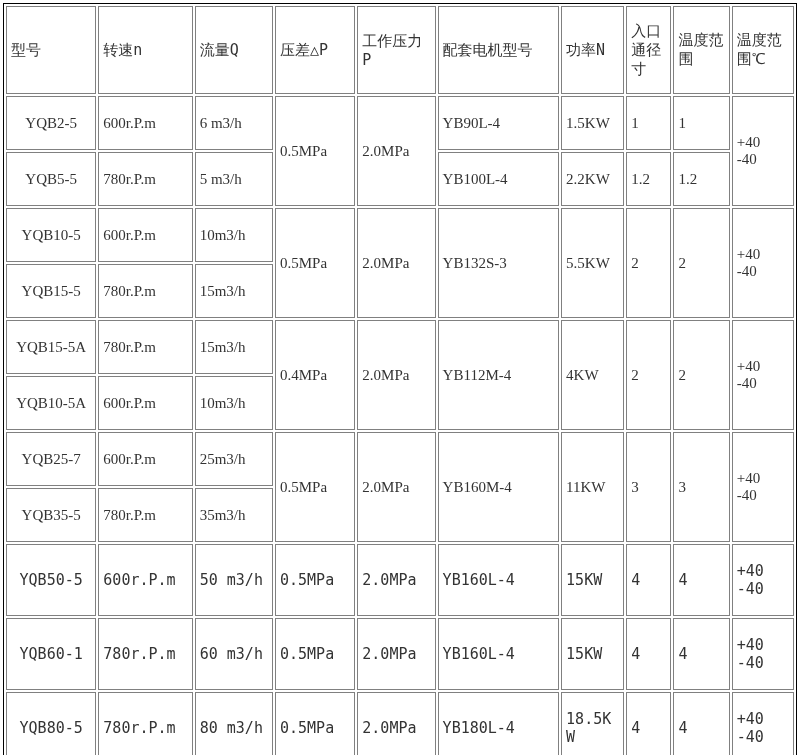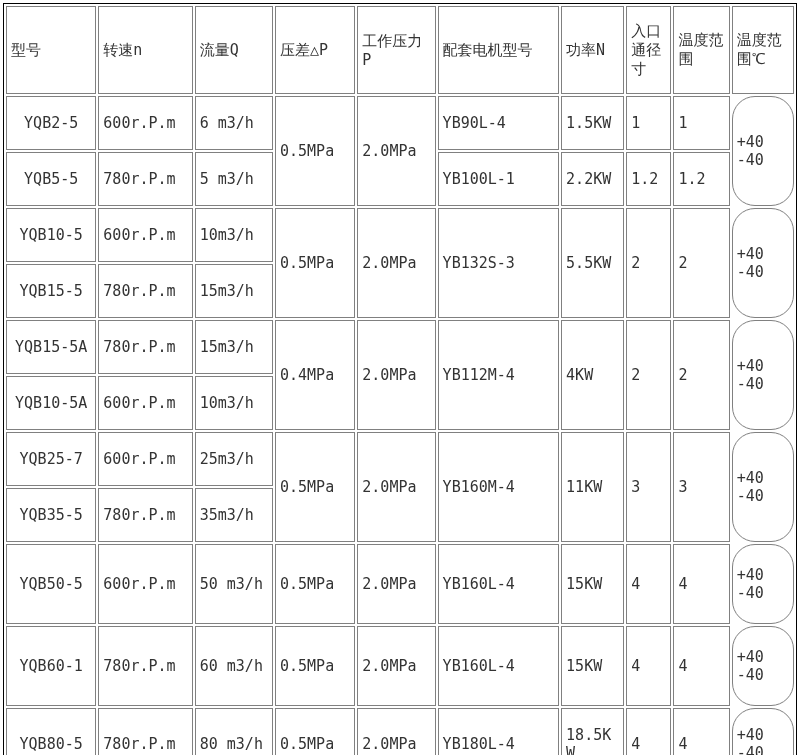--- a/index.html
+++ b/index.html
@@ -26,24 +26,24 @@
     border: 1px solid var(--cell-border);
     padding: 2px 4px;
     vertical-align: middle;
     text-align: left;
     font-weight: normal;
     box-sizing: border-box;
     overflow: hidden;
     word-break: break-all;
   }
   td.center { text-align: center; }
-  .pre { white-space: pre-line; border-radius: 23px; }
+  .pre { white-space: pre-line; }
   tr.hdr { height: 88px; }
-  tr.r54 { height: 54px; }
-  tr.r64 { height: 80px; }
+  tr.r54 { height: 54px; font-family: Liberation Serif, serif; }
+  tr.r64 { height: 72px; }
   tr.r72 { height: 72px; }
 </style>
 </head>
 <body>
 
 <table class="spec">
   <colgroup>
     <col style="width:90px">
       <col style="width:94px">
       <col style="width:78px">
@@ -81,21 +81,21 @@
       <td>1.5KW</td>
       <td>1</td>
       <td>1</td>
       <td rowspan="2" class="pre">+40
 -40</td>
     </tr>
     <tr class="r54">
       <td class="center">YQB5-5</td>
       <td>780r.P.m</td>
       <td>5 m3/h</td>
-      <td>YB100L-1</td>
+      <td>YB100L-4</td>
       <td>2.2KW</td>
       <td>1.2</td>
       <td>1.2</td>
     </tr>
 
     <tr class="r54">
       <td class="center">YQB10-5</td>
       <td>600r.P.m</td>
       <td>10m3/h</td>
       <td rowspan="2">0.5MPa</td>

